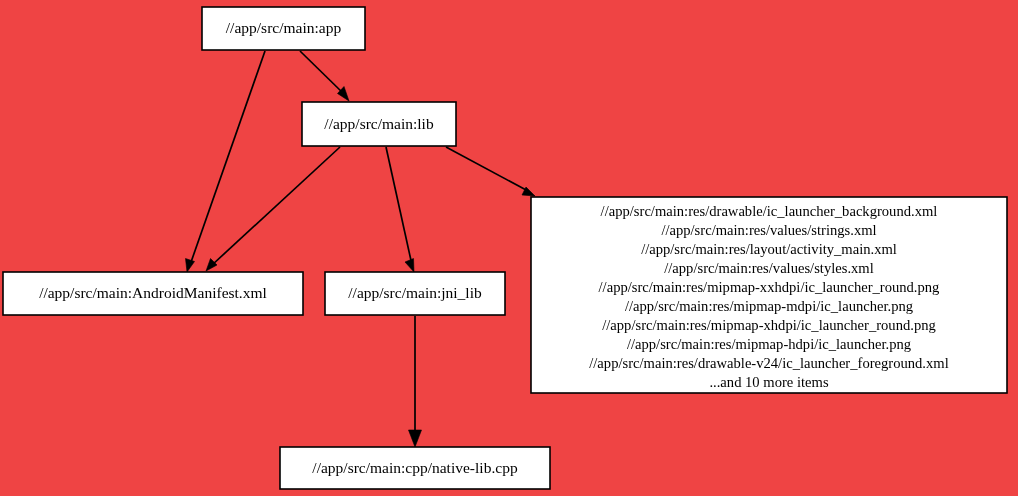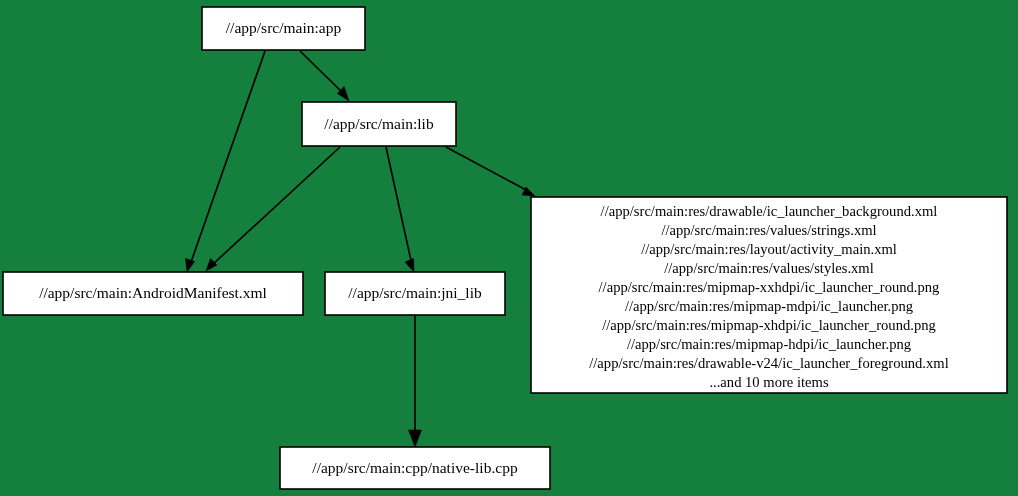--- a/index.html
+++ b/index.html
@@ -11,21 +11,21 @@
   body {
     width: 1018px;
     height: 496px;
     overflow: hidden;
     font-family: "Liberation Serif", "DejaVu Serif", serif;
   }
   #graph-canvas {
     position: relative;
     width: 1018px;
     height: 496px;
-    background: #15803d;
+    background: #ef4444;
   }
   svg.graph-layer {
     position: absolute;
     top: 0;
     left: 0;
     width: 1018px;
     height: 496px;
   }
   .node-box {
     fill: #ffffff;

